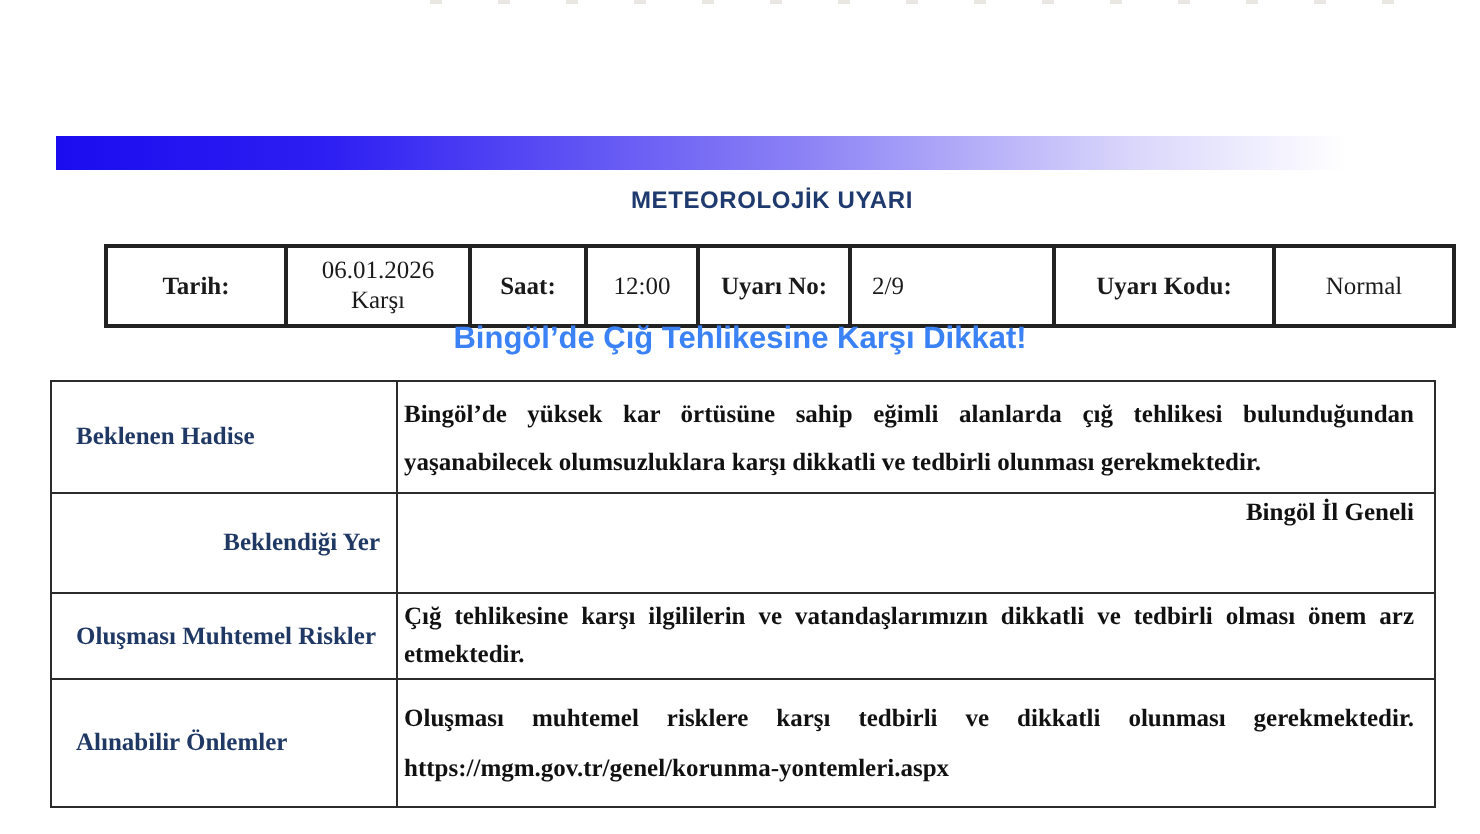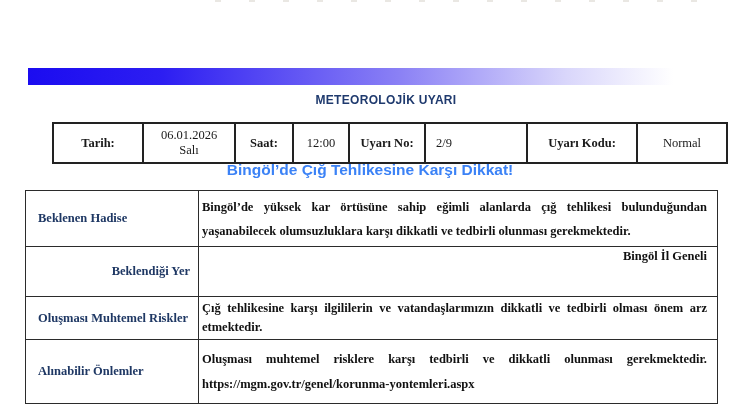--- a/index.html
+++ b/index.html
@@ -96,21 +96,21 @@
 <div class="gradient-bar"></div>
 
 <h1 class="doc-title">METEOROLOJİK UYARI</h1>
 
 <table class="header-table">
   <tbody>
       <tr>
     <td class="lbl" style="width:84px">Tarih:</td>
     <td class="val" style="width:86px">
       <span class="line">06.01.2026</span>
-      <span class="line">Salı</span>
+      <span class="line">Karşı</span>
     </td>
     <td class="lbl" style="width:52px">Saat:</td>
     <td class="val" style="width:50px">12:00</td>
     <td class="lbl" style="width:70px">Uyarı No:</td>
     <td class="val" style="width:88px; text-align:left; padding-left:10px">2/9</td>
     <td class="lbl" style="width:104px">Uyarı Kodu:</td>
     <td class="val" style="width:84px">Normal</td>
   </tr>
 </tbody>
   </table>

